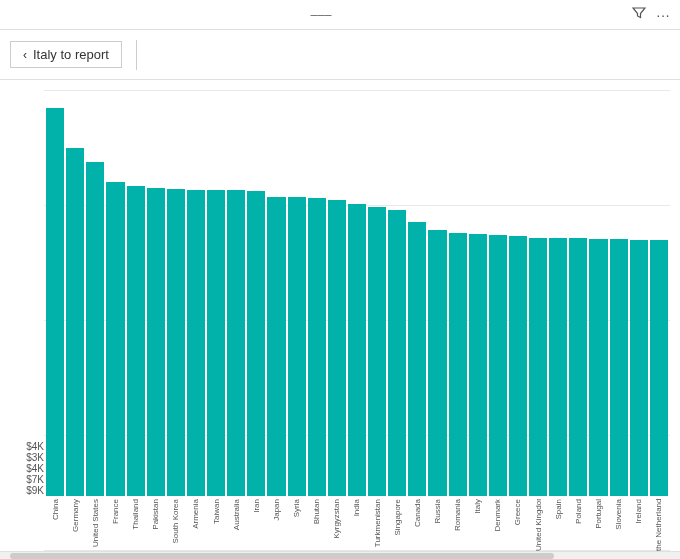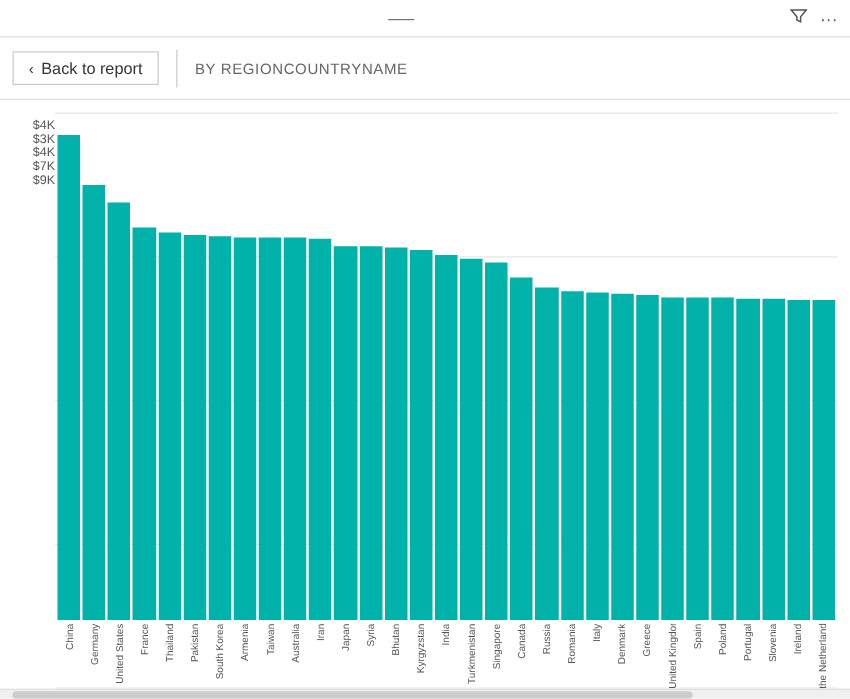--- a/index.html
+++ b/index.html
@@ -97,21 +97,21 @@
       flex: 1;
       display: flex;
       flex-direction: row;
       padding: 10px 10px 0 10px;
       overflow: hidden;
     }
 
     .y-axis {
       display: flex;
       flex-direction: column;
-      justify-content: flex-start;
+      justify-content: flex-end;
       align-items: flex-end;
       padding-bottom: 55px;
       padding-top: 5px;
       min-width: 34px;
       font-size: 10px;
       color: #666;
     }
     .y-label {
       font-size: 10px;
       color: #555;
@@ -236,25 +236,24 @@
         <path d="M1 2h12l-4.5 5.5v4l-3-1.5V7.5L1 2z" stroke="#555" stroke-width="1.2" fill="none"></path>
       </svg>
     </span>
     <span class="more-icon">···</span>
   </div>
 </div>
 
 <div class="header-row">
   <button class="back-btn">
     <span class="chevron-left">‹</span>
-    <span>Back to report</span>
+    <span>Italy to report</span>
   </button>
   <div class="header-divider"></div>
   <div class="chart-title">
-    <span class="title-sub">BY REGIONCOUNTRYNAME</span>
   </div>
 </div>
 
 <div class="chart-area">
 
   <div class="y-axis">
   <span class="y-label">$4K</span>
       <span class="y-label">$3K</span>
       <span class="y-label">$4K</span>
       <span class="y-label">$7K</span>

